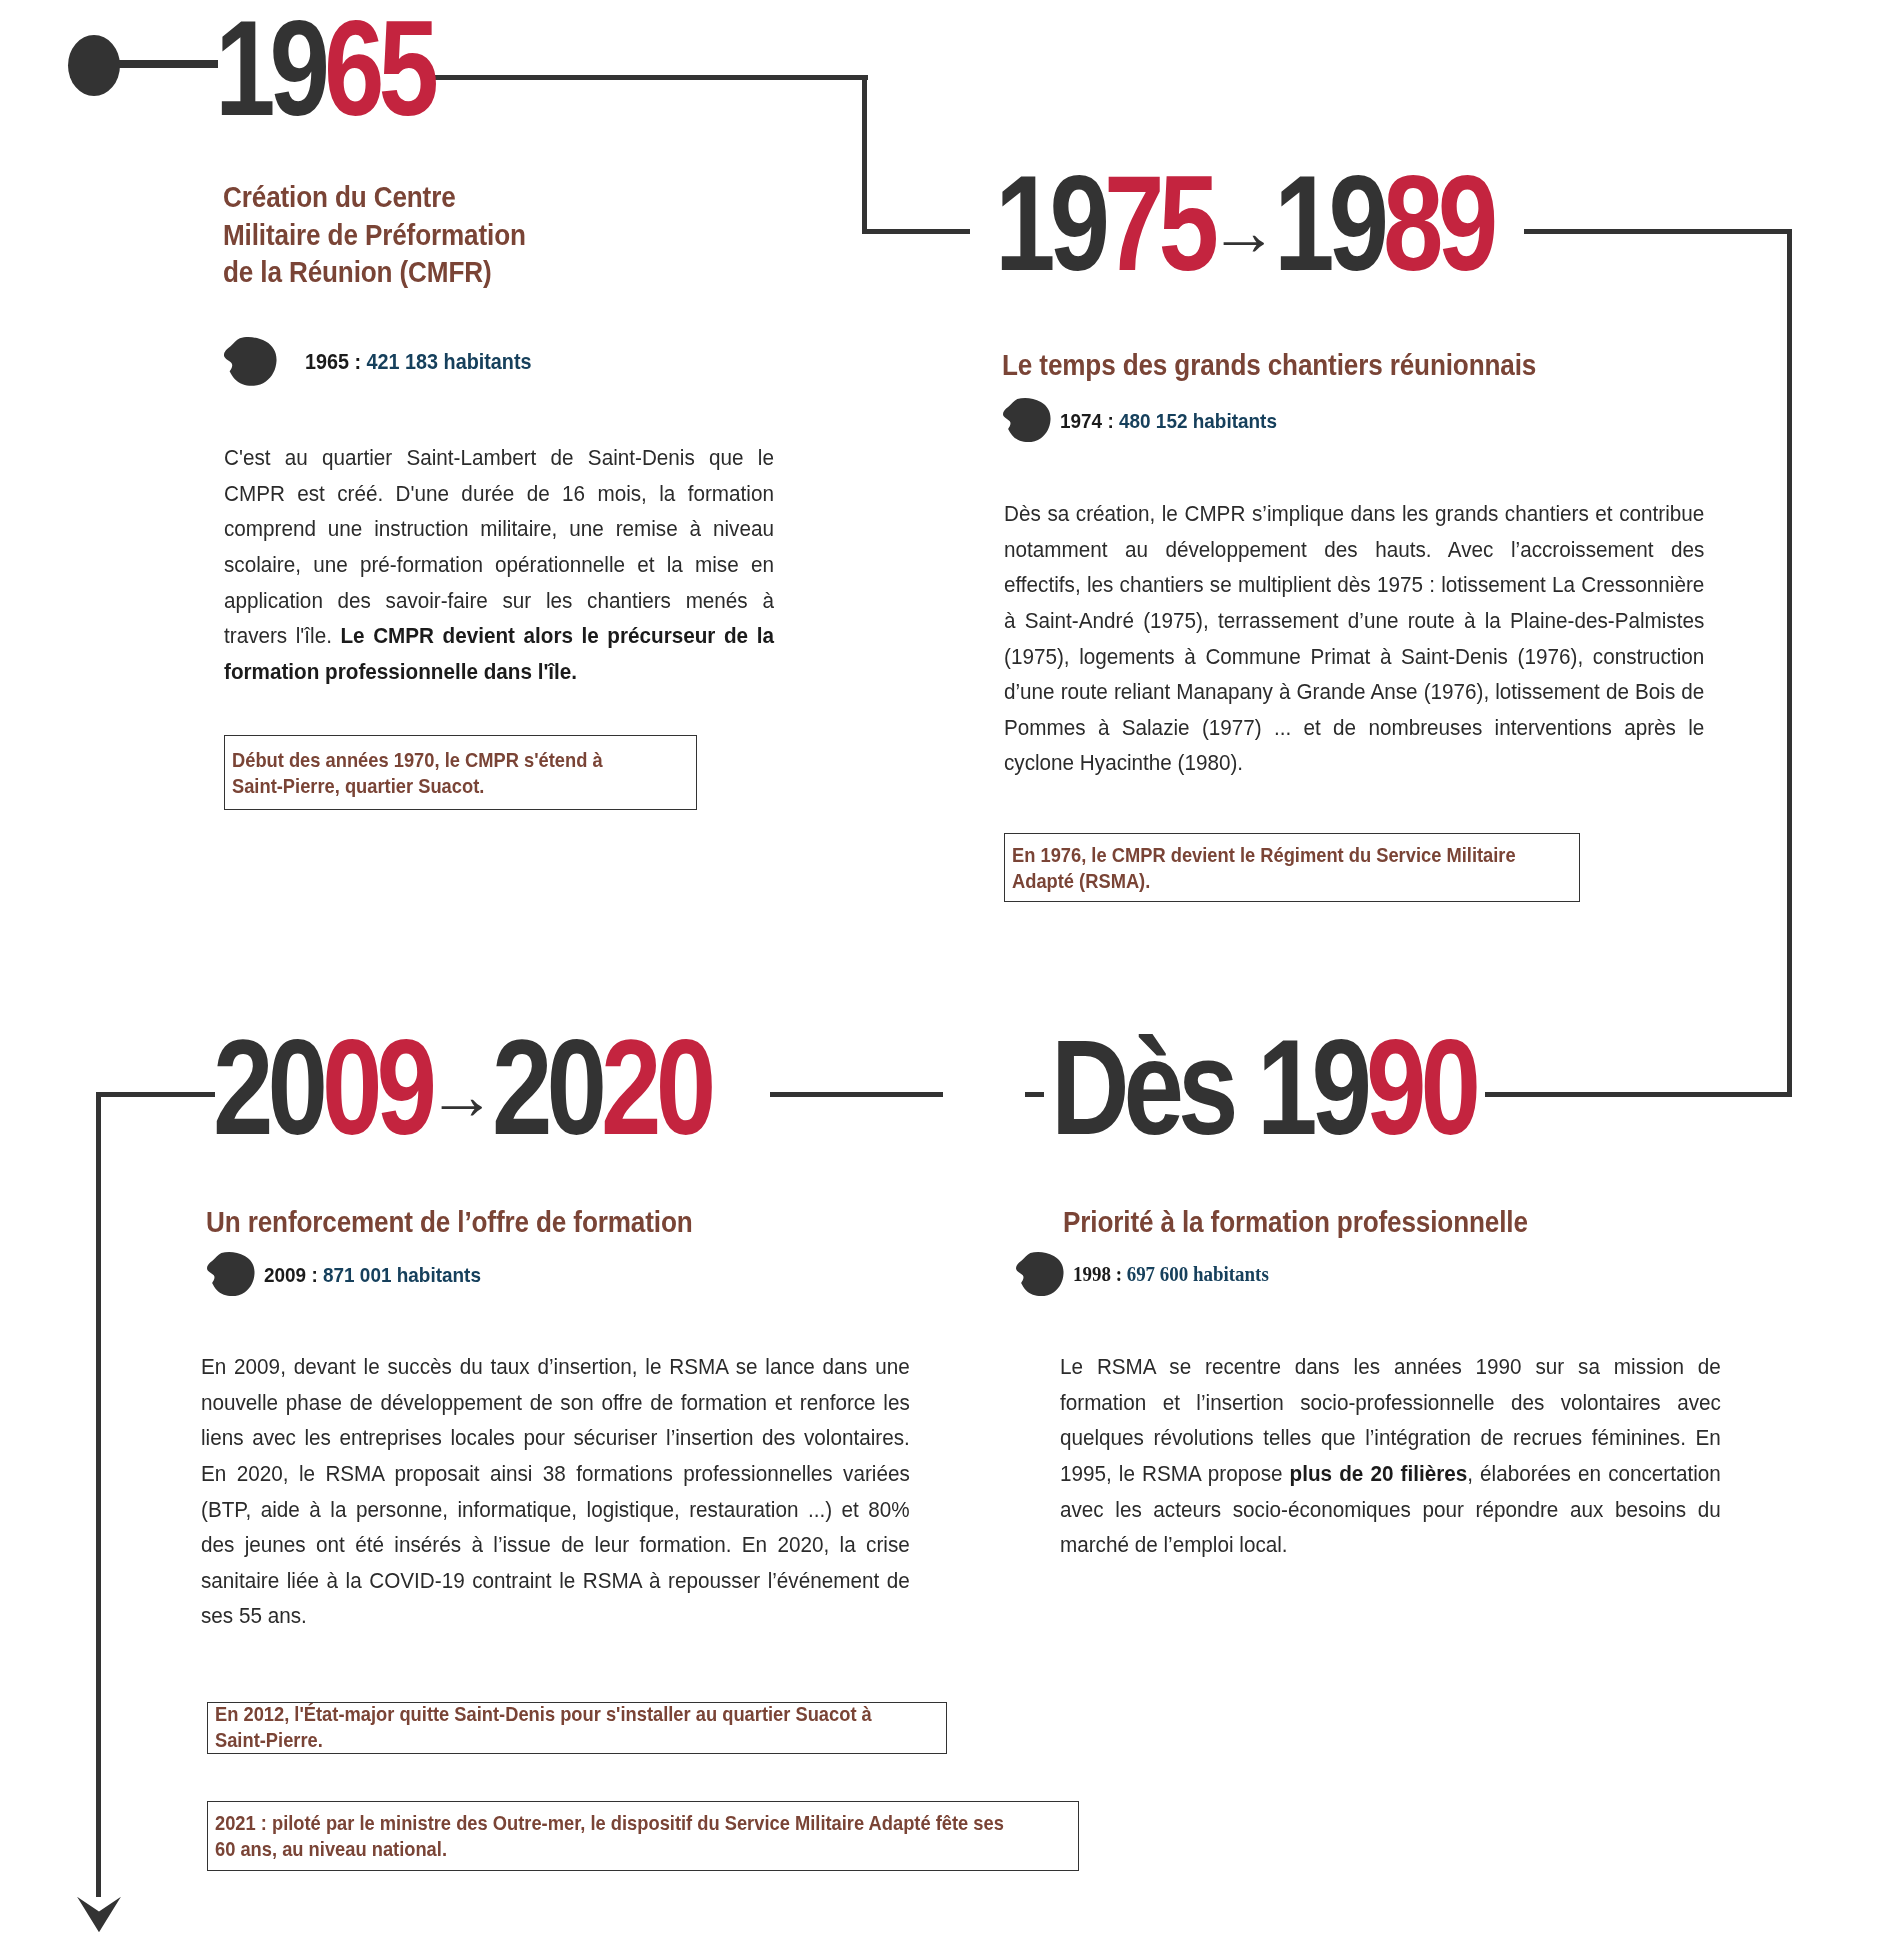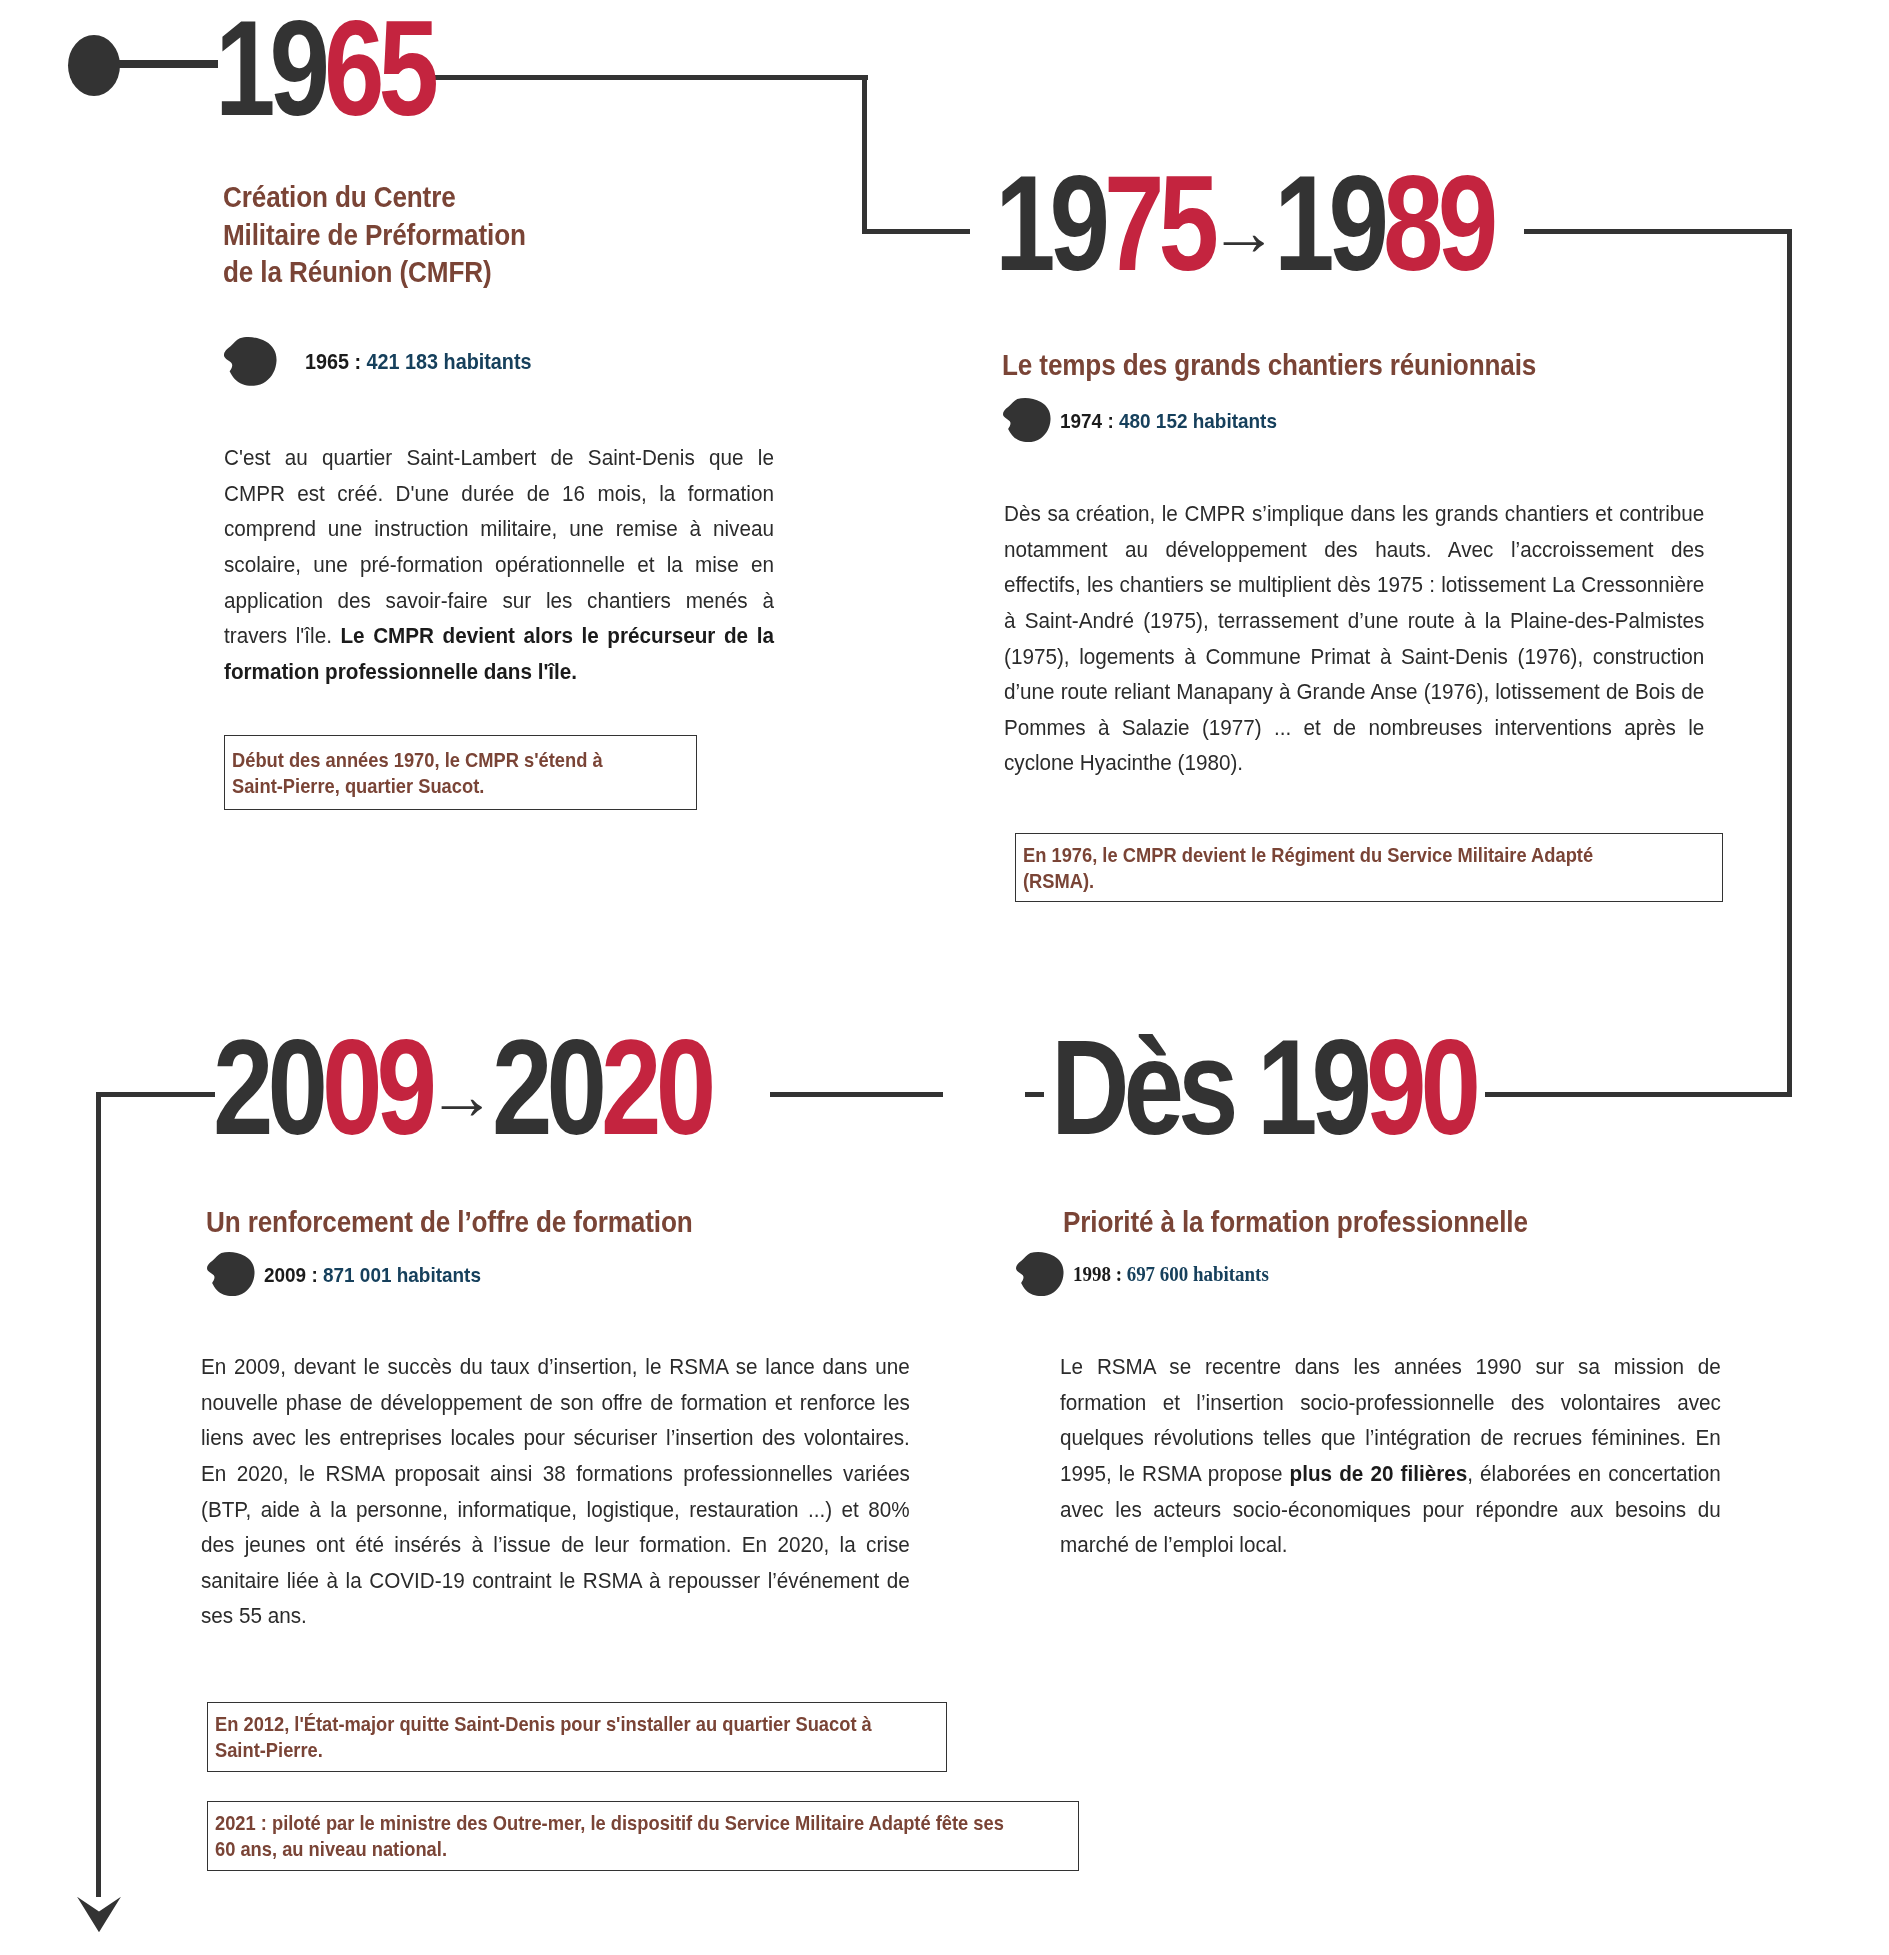--- a/index.html
+++ b/index.html
@@ -147,42 +147,42 @@
     <svg class="islandicon" width="50" height="47" viewBox="0 0 118 112">
       <path fill="#333333" d="M36 5 C52 0 74 2 92 12 C108 21 116 36 115 54 C114 72 106 88 92 98 C78 108 58 110 42 104 C28 99 20 88 14 76 C18 70 22 64 18 58 C13 52 4 50 2 43 C1 34 8 28 16 22 C23 16 28 9 36 5 Z"></path>
     </svg>
     <div class="poptext" style="font-size:20.6px;">
       <span>1974 : </span><span class="num">480 152 habitants</span>
     </div>
   </div>
 
   <div class="body" style="left:1004px;top:496px;width:745px;font-size:22px;line-height:1.62;">Dès sa création, le CMPR s’implique dans les grands chantiers et contribue notamment au développement des hauts. Avec l’accroissement des effectifs, les chantiers se multiplient dès 1975 : lotissement La Cressonnière à Saint-André (1975), terrassement d’une route à la Plaine-des-Palmistes (1975), logements à Commune Primat à Saint-Denis (1976), construction d’une route reliant Manapany à Grande Anse (1976), lotissement de Bois de Pommes à Salazie (1977) ... et de nombreuses interventions après le cyclone Hyacinthe (1980).</div>
 
-  <div class="callout" style="left:1004px;top:833px;width:708px;height:69px;margin-left:11px;">
+  <div class="callout" style="left:1004px;top:833px;width:576px;height:69px;">
     <span style="font-size:19.7px;">En 1976, le CMPR devient le Régiment du Service Militaire Adapté (RSMA).</span>
   </div>
 
   <div class="year" style="left:213px;top:1019px;font-size:136px;">
     <span>20</span><span class="hi">09</span><span class="arrw">→</span><span>20</span><span class="hi">20</span>
   </div>
 
   <div class="sect-title" style="left:206px;top:1204px;font-size:29px;width:749px;">Un renforcement de l’offre de formation</div>
 
   <div class="poprow" style="left:206px;top:1251px;">
     <svg class="islandicon" width="50" height="47" viewBox="0 0 118 112">
       <path fill="#333333" d="M36 5 C52 0 74 2 92 12 C108 21 116 36 115 54 C114 72 106 88 92 98 C78 108 58 110 42 104 C28 99 20 88 14 76 C18 70 22 64 18 58 C13 52 4 50 2 43 C1 34 8 28 16 22 C23 16 28 9 36 5 Z"></path>
     </svg>
     <div class="poptext" style="font-size:20.6px;">
       <span>2009 : </span><span class="num">871 001 habitants</span>
     </div>
   </div>
 
   <div class="body" style="left:201px;top:1349px;width:754px;font-size:22px;line-height:1.62;">En 2009, devant le succès du taux d’insertion, le RSMA se lance dans une nouvelle phase de développement de son offre de formation et renforce les liens avec les entreprises locales pour sécuriser l’insertion des volontaires. En 2020, le RSMA proposait ainsi 38 formations professionnelles variées (BTP, aide à la personne, informatique, logistique, restauration ...) et 80% des jeunes ont été insérés à l’issue de leur formation. En 2020, la crise sanitaire liée à la COVID-19 contraint le RSMA à repousser l’événement de ses 55 ans.</div>
 
-  <div class="callout" style="left:207px;top:1702px;width:740px;height:70px;">
+  <div class="callout" style="left:207px;top:1702px;width:740px;height:52px;align-items:flex-end;">
     <span style="font-size:19.7px;">En 2012, l'État-major quitte Saint-Denis pour s'installer au quartier Suacot à Saint-Pierre.</span>
   </div>
   <div class="callout" style="left:207px;top:1801px;width:872px;height:70px;">
     <span style="font-size:19.7px;">2021 : piloté par le ministre des Outre-mer, le dispositif du Service Militaire Adapté fête ses 60 ans, au niveau national.</span>
   </div>
 
   <div class="year" style="left:1051px;top:1019px;font-size:136px;">
     <span>Dès 19</span><span class="hi">90</span>
   </div>
 

